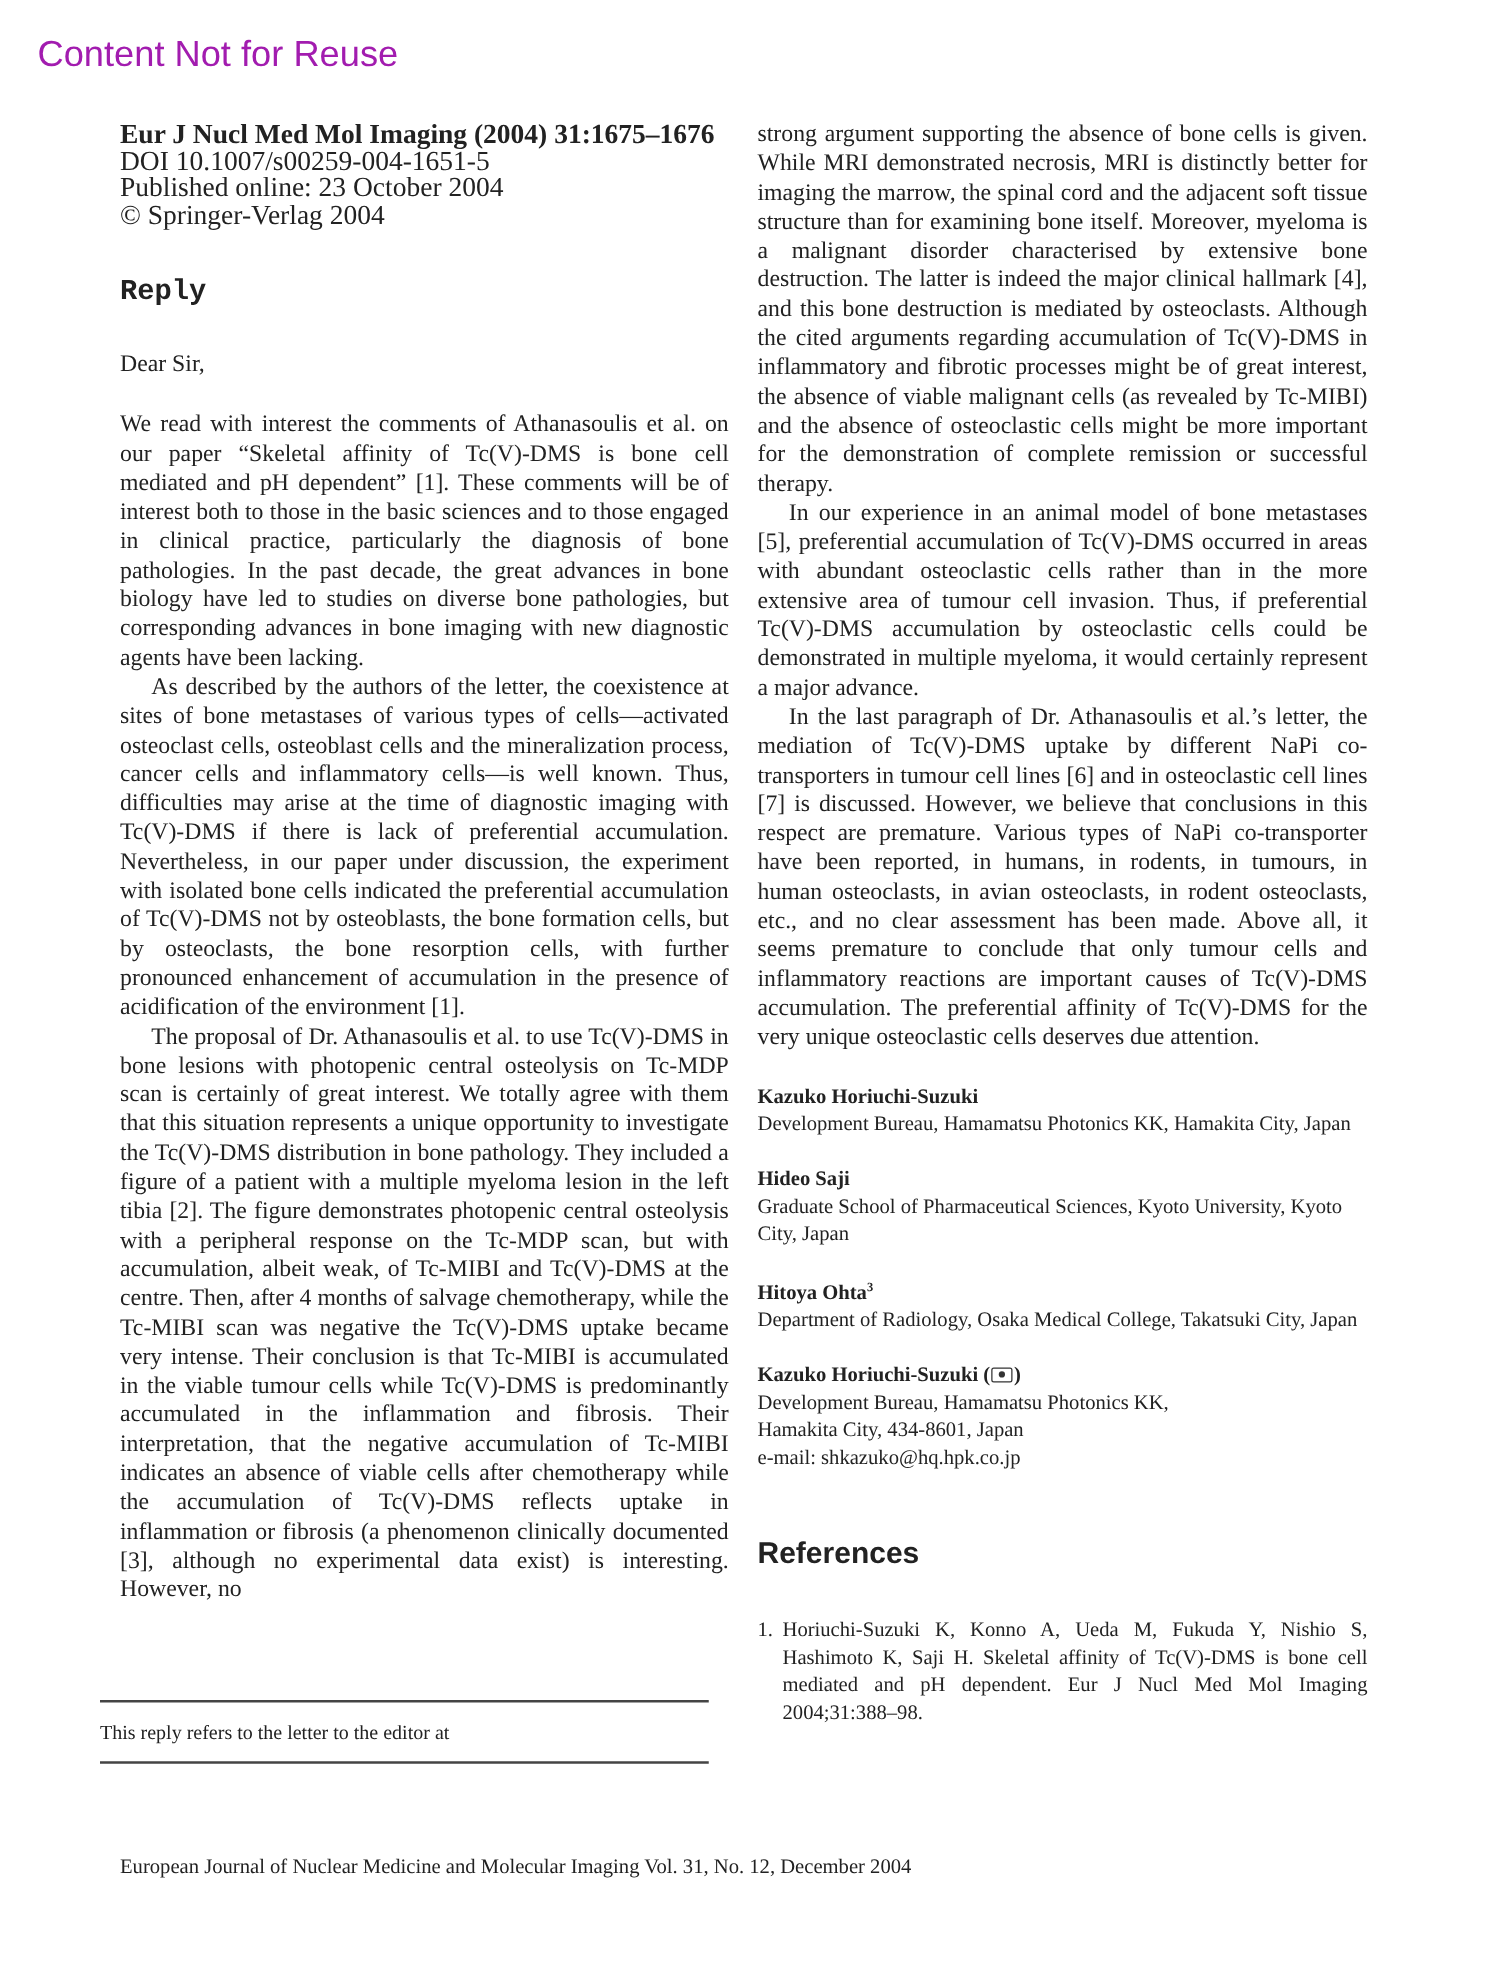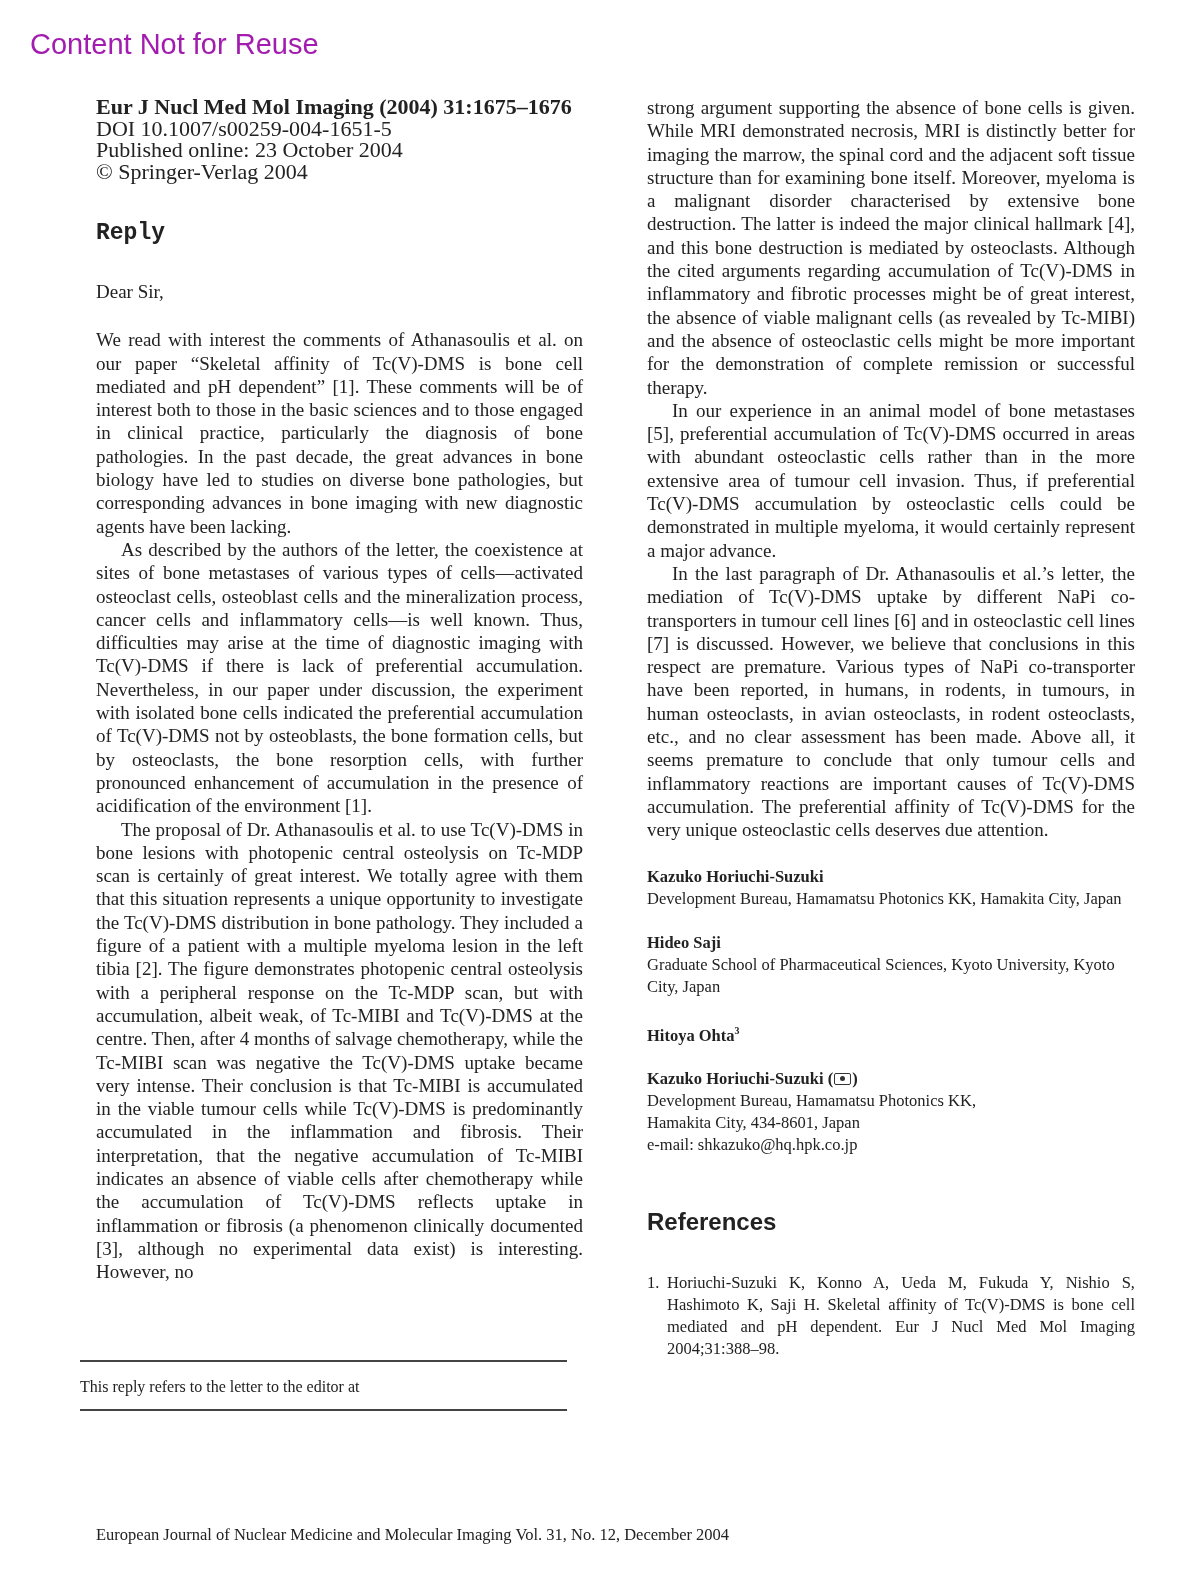--- a/index.html
+++ b/index.html
@@ -1,40 +1,40 @@
 <!DOCTYPE html>
 <html><head>
 <meta charset="utf-8">
 <style>
   html, body { margin: 0; padding: 0; background: #ffffff; }
   body { width: 1200px; height: 1583px; position: relative; overflow: hidden; color: #222; }
   .watermark { position: absolute; left: 30px; top: 28px; font-family: "Liberation Sans", sans-serif; font-size: 29px; color: #a21caf; }
   .serif { font-family: "Liberation Serif", serif; }
   .col-left { position: absolute; left: 96px; top: 96px; width: 487px; }
-  .col-right { position: absolute; left: 606px; top: 96px; width: 488px; margin-left: 41px; }
+  .col-right { position: absolute; left: 606px; top: 96px; width: 488px; }
   .meta div { font-size: 22px; line-height: 21.5px; }
   .meta .journal { font-weight: bold; }
   h1.reply { font-family: Liberation Mono, monospace; font-weight: bold; font-size: 23px; margin: 37px 0 0 0; line-height: 28px; }
   .salutation { font-size: 19px; margin-top: 33px; line-height: 23.3px; }
   .body p { font-size: 19px; line-height: 23.3px; margin: 0; text-align: justify; text-indent: 25px; hyphens: manual; }
   .body p.first { text-indent: 0; margin-top: 25px; }
   .body p.cont { text-indent: 0; }
   .footnote-box { position: absolute; left: 80px; top: 1360px; width: 487px; border-top: 2px solid #444; border-bottom: 2px solid #444; padding: 14px 0 12px 0; }
   .footnote-box div { font-size: 16px; line-height: 21px; }
   .author { margin-top: 22px; }
   .author .name { font-weight: bold; font-size: 16.5px; line-height: 22px; }
   .author .aff { font-size: 16.5px; line-height: 22px; }
   .author .name sup { font-size: 10px; }
   .mail-icon { display: inline-block; width: 15px; height: 10px; border: 1.4px solid #333; border-radius: 2px; position: relative; vertical-align: -1px; margin: 0 1px; }
   .mail-icon::after { content: ""; position: absolute; left: 5px; top: 2px; width: 5px; height: 5px; background: #333; border-radius: 50%; }
   h2.refs { font-family: "Liberation Sans", sans-serif; font-weight: bold; font-size: 24px; margin: 54px 0 0 0; line-height: 24px; }
   ol.reflist { list-style: none; margin: 38px 0 0 0; padding: 0; }
   ol.reflist li { font-size: 16.5px; line-height: 22px; display: flex; text-align: justify; }
   ol.reflist li .num { width: 20px; flex: none; }
-  .page-footer { position: absolute; left: 96px; top: 1483px; font-size: 16.5px; margin-top: 42px; }
+  .page-footer { position: absolute; left: 96px; top: 1483px; font-size: 16.5px; }
 </style>
 </head>
 <body>
 
 <div class="watermark">Content Not for Reuse</div>
 
 <div class="col-left serif">
   <div class="meta">
     <div class="journal">Eur J Nucl Med Mol Imaging (2004) 31:1675–1676</div>
     <div>DOI 10.1007/s00259-004-1651-5</div>
@@ -64,20 +64,21 @@
   <div class="author" style="margin-top:24px">
     <div class="name">Kazuko Horiuchi-Suzuki</div>
     <div class="aff">Development Bureau, Hamamatsu Photonics KK, Hamakita City, Japan</div>
   </div>
   <div class="author">
     <div class="name">Hideo Saji</div>
     <div class="aff">Graduate School of Pharmaceutical Sciences, Kyoto University, Kyoto City, Japan</div>
   </div>
   <div class="author">
     <div class="name"><span>Hitoya Ohta</span><sup>3</sup></div>
+    <div class="aff">Department of Radiology, Osaka Medical College, Takatsuki City, Japan</div>
   </div>
   <div class="author">
     <div class="name"><span>Kazuko Horiuchi-Suzuki</span> (<span class="mail-icon"></span>)</div>
     <div class="aff">Development Bureau, Hamamatsu Photonics KK,</div>
     <div class="aff">Hamakita City, 434-8601, Japan</div>
     <div class="aff">e-mail: shkazuko@hq.hpk.co.jp</div>
   </div>
 
   <h2 class="refs">References</h2>
   <ol class="reflist">

